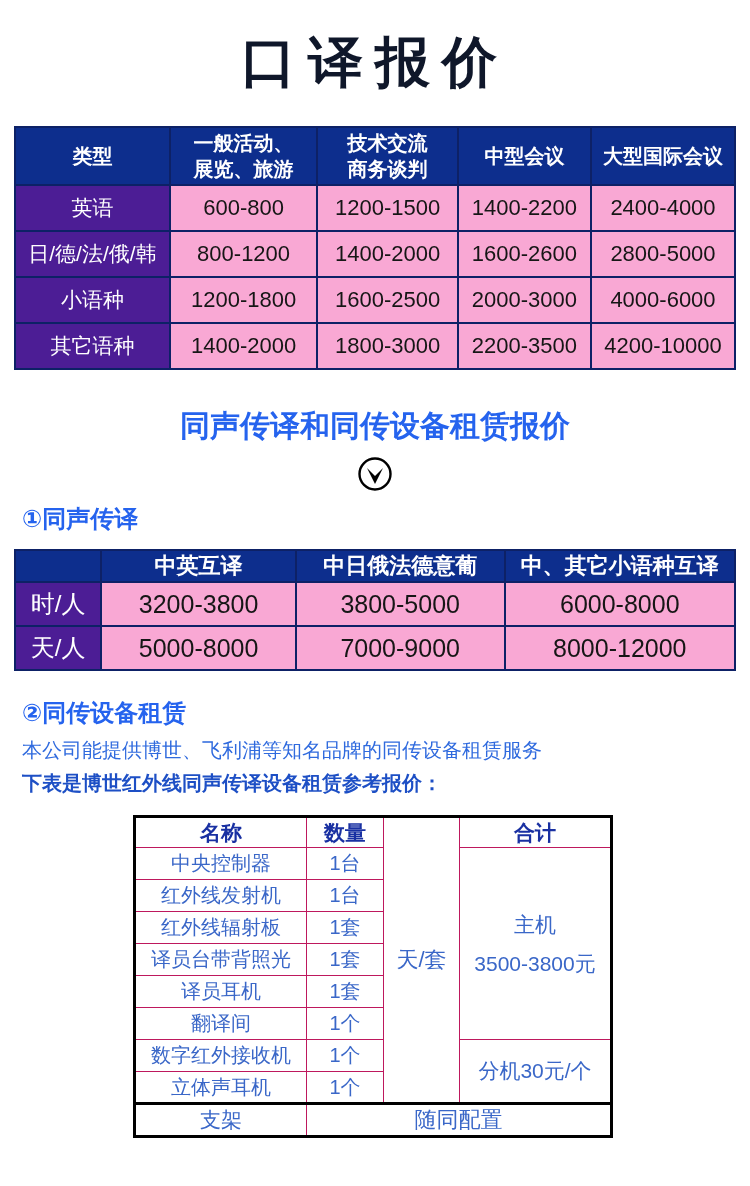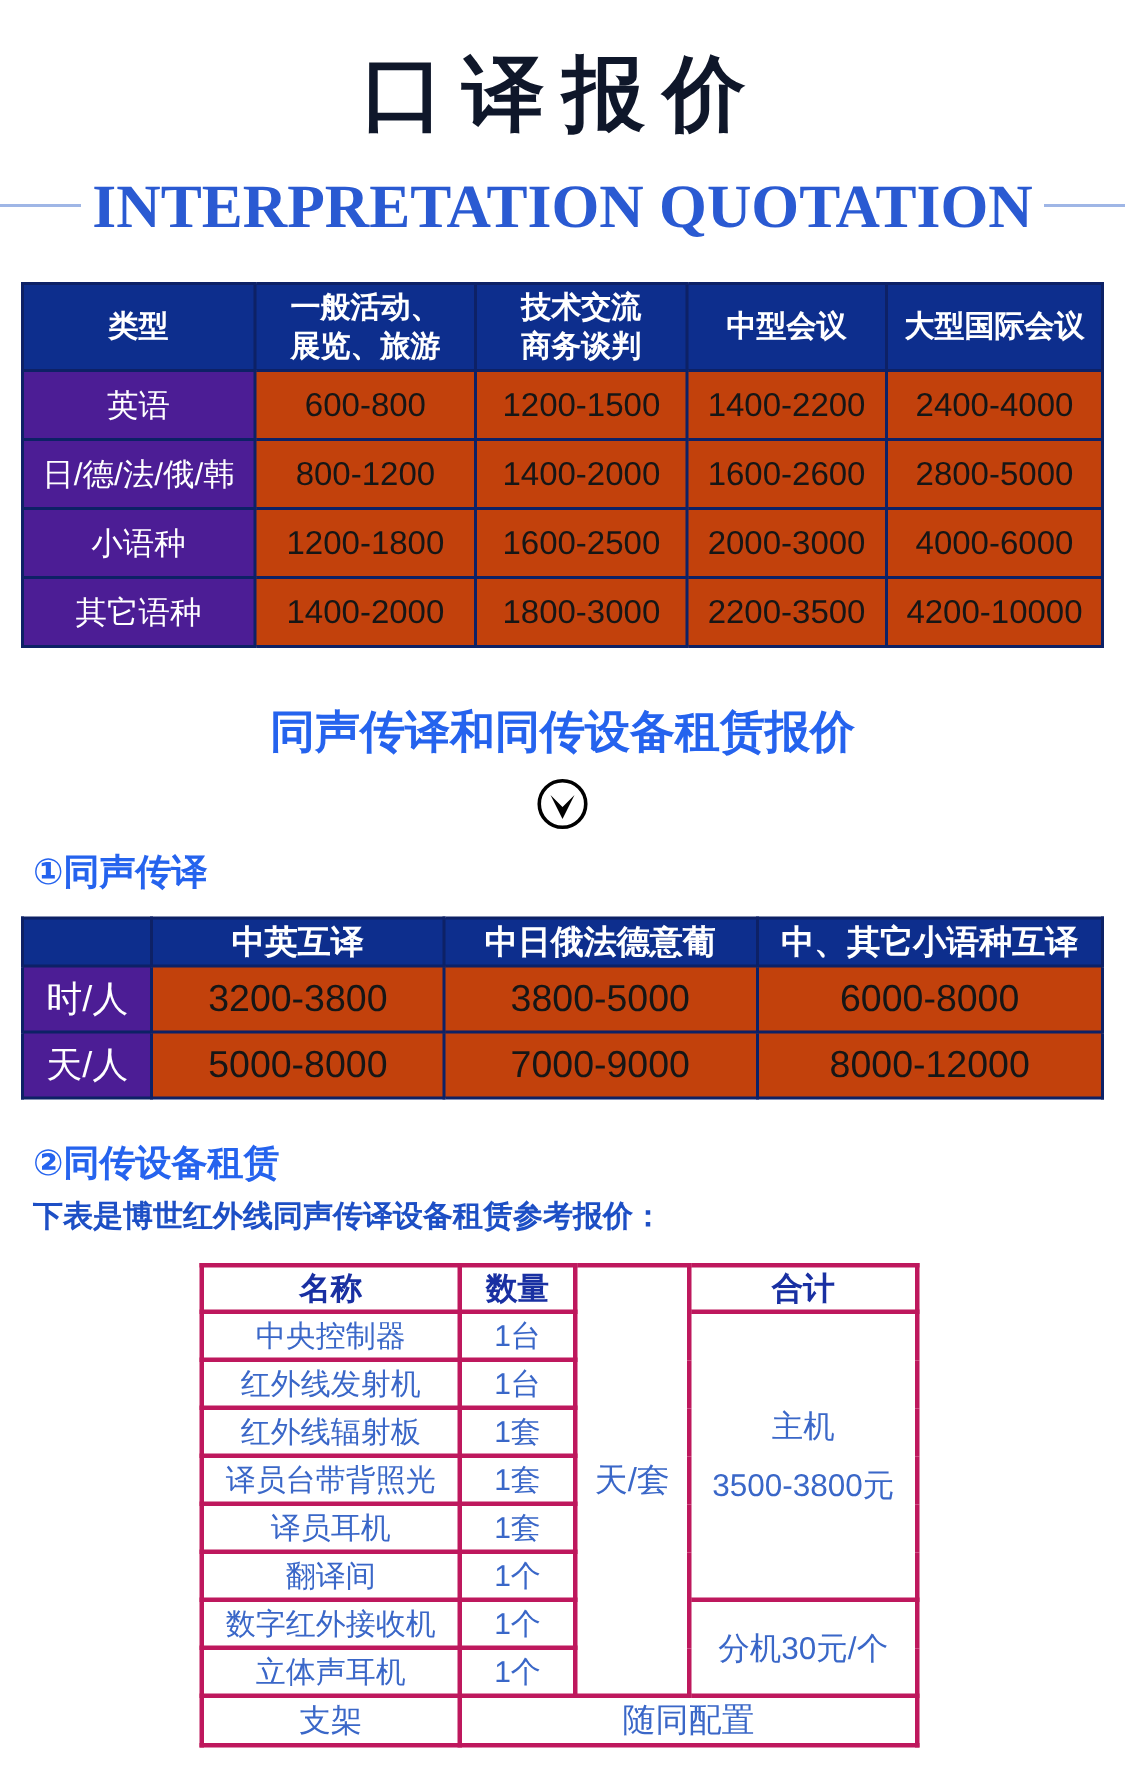--- a/index.html
+++ b/index.html
@@ -58,21 +58,21 @@
     line-height: 1.3;
   }
   table.blue-table tbody th {
     background: #4c1d95;
     color: #ffffff;
     font-size: 21px;
     font-weight: normal;
     height: 46px;
   }
   table.blue-table tbody td {
-    background: #c2410c;
+    background: #f9a8d4;
     color: #161616;
     font-size: 22px;
     height: 46px;
     margin-top: 48px;
   }
   table.t1 col.c1 { width: 21.5%; }
   table.t1 col.c2 { width: 20.5%; }
   table.t1 col.c3 { width: 19.5%; }
   table.t1 col.c4 { width: 18.5%; }
   table.t1 col.c5 { width: 20%; }
@@ -108,21 +108,21 @@
   
   table.t3 {
     border-collapse: collapse;
     margin: 18px 0 0 133px;
     width: 477px;
     table-layout: fixed;
     background: #fff;
   }
   table.t3 { border: 3px solid #000; }
   table.t3 th, table.t3 td {
-    border: 3px solid #be185d;
+    border: 1px solid #be185d;
     text-align: center;
     vertical-align: middle;
   }
   table.t3 col.c1 { width: 172px; }
   table.t3 col.c2 { width: 77px; }
   table.t3 col.c3 { width: 76px; }
   table.t3 col.c4 { width: 152px; }
   table.t3 th {
     color: #1930a2;
     font-size: 21px;
@@ -140,25 +140,20 @@
   table.t3 td.total-sub { font-size: 21px; }
   table.t3 tr.row-stand td, table.t3 tr.row-cable td { border-top: 3px solid #000; height: 33px; font-size: 21px; }
   table.t3 tr.row-stand td.merged, table.t3 tr.row-cable td.merged { font-size: 22px; }
 </style>
 </head>
 <body>
 
 <div class="page">
 
   <div class="main-title">口译报价</div>
-  <div class="subtitle-row">
-    <div class="subtitle-line"></div>
-    <div class="subtitle-text">INTERPRETATION QUOTATION</div>
-    <div class="subtitle-line"></div>
-  </div>
 
   <table class="blue-table t1">
     <colgroup>
         <col class="c1">
         <col class="c2">
         <col class="c3">
         <col class="c4">
         <col class="c5">
       </colgroup>
     <thead>
@@ -238,20 +233,21 @@
       <tr>
         <th>天/人</th>
         <td>5000-8000</td>
         <td>7000-9000</td>
         <td>8000-12000</td>
       </tr>
     </tbody>
   </table>
 
   <div class="sub-label second">②同传设备租赁</div>
+  <div class="desc-1">本公司能提供博世、飞利浦等知名品牌的同传设备租赁服务</div>
   <div class="desc-2">下表是博世红外线同声传译设备租赁参考报价：</div>
 
   <table class="t3">
     <colgroup>
         <col class="c1">
         <col class="c2">
         <col class="c3">
         <col class="c4">
       </colgroup>
     <tbody>

